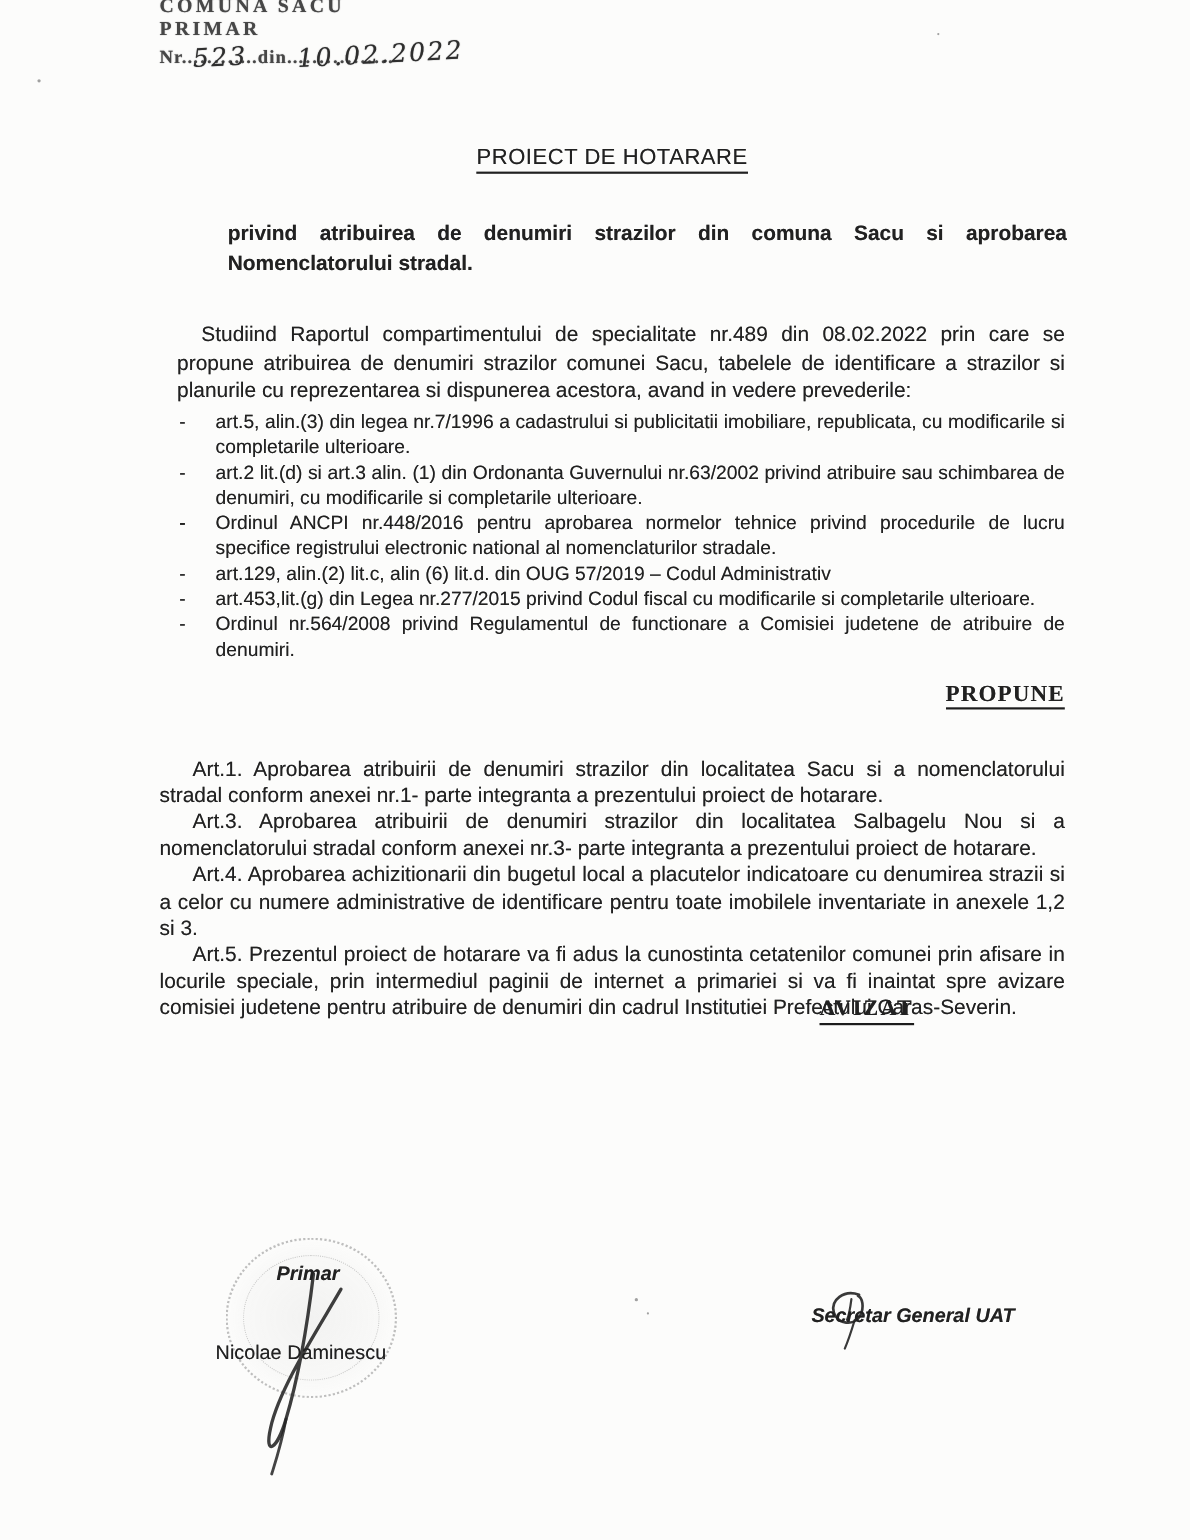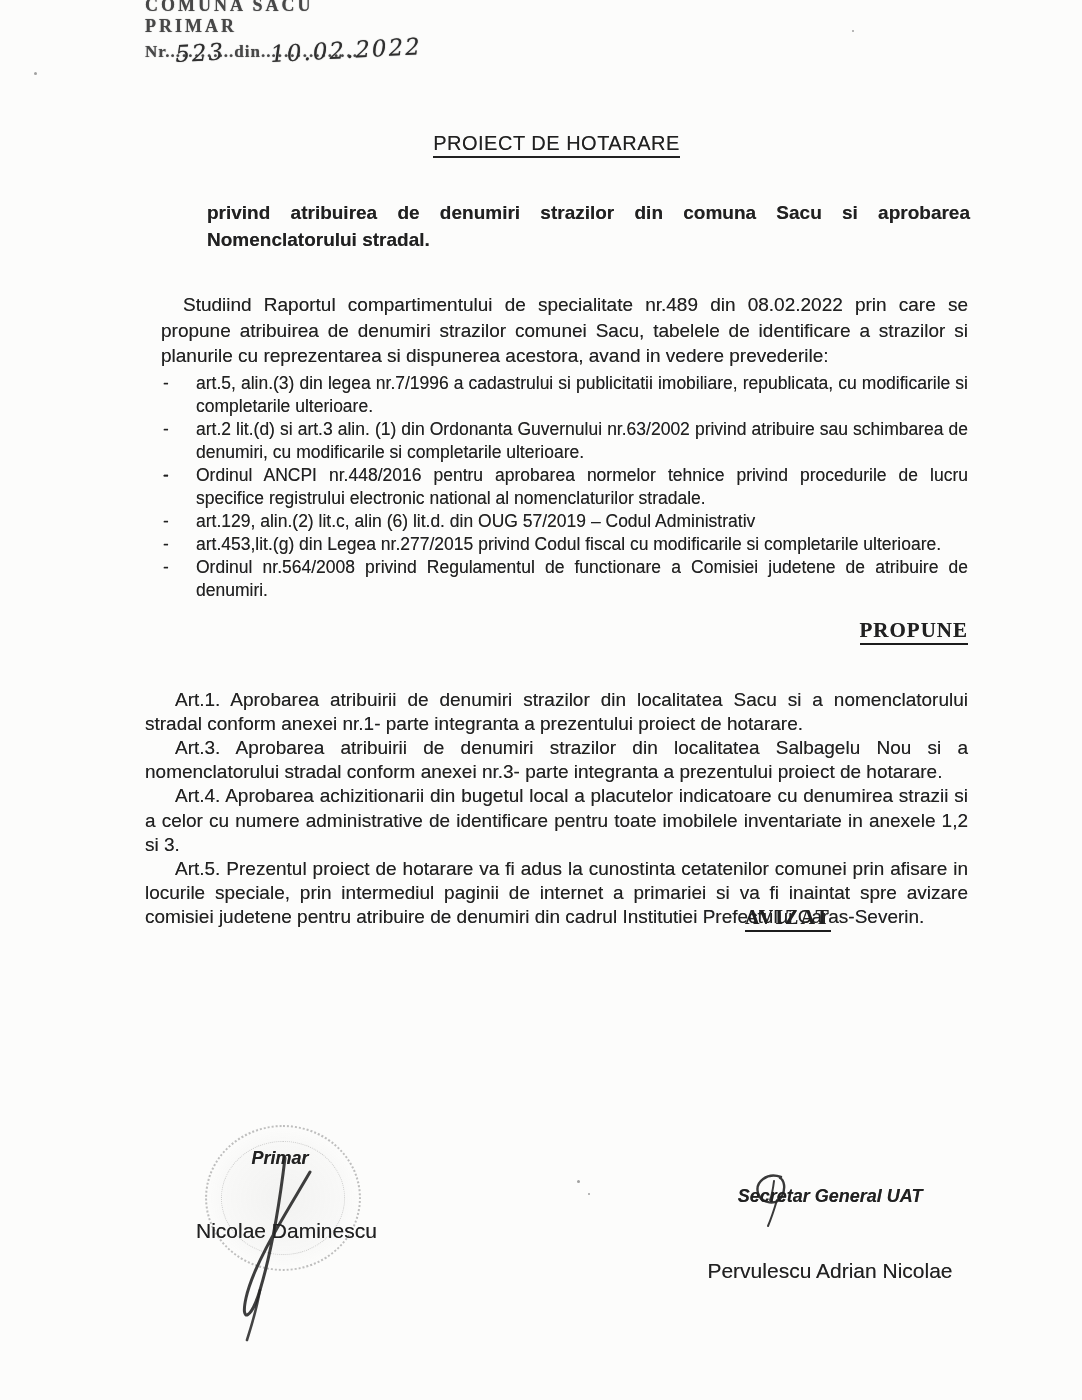--- a/index.html
+++ b/index.html
@@ -47,21 +47,21 @@
   .articles{margin-top:44px;}
   .article{margin:0;font-size:19px;line-height:24.2px;text-align:justify;text-indent:30px;}
 
   .avizat{margin:-26px 0 0 600px;width:fit-content;font-family:"Liberation Serif", serif;font-size:20px;line-height:26px;font-weight:bold;letter-spacing:2px;}
   .avizat span{border-bottom:2.5px solid #1c1c1c;padding-bottom:2px;}
 
   
   .sig-left{position:absolute;left:150px;top:1148px;width:260px;text-align:center;}
   .sig-right{position:absolute;left:680px;top:1150px;width:300px;text-align:center;margin-top:36px;}
   .sig-role{font-size:18px;font-weight:bold;font-style:italic;}
-  .sig-name{font-size:21px;}
+  .sig-name{font-size:18px;}
   .sig-left .sig-name{margin-top:50px;text-align:left;padding-left:46px;}
   .sig-right .sig-name{margin-top:52px;}
 
   .stamp{
     position:absolute;left:205px;top:1125px;width:152px;height:142px;
     border:2px dotted rgba(115,115,115,.45);border-radius:50%;
     filter:blur(.7px);
     background:radial-gradient(ellipse at center, rgba(130,130,130,.08), rgba(130,130,130,.03) 55%, transparent 72%);
   }
   .stamp::after{content:"";position:absolute;inset:14px;border:1px dotted rgba(120,120,120,.35);border-radius:50%;}
@@ -128,21 +128,20 @@
   </div>
 
   <svg class="sig-svg" style="left:747px;top:1170px;" width="48" height="58" viewBox="0 0 48 58">
     <path d="M34,7 C20,2 8,12 11,23 C14,34 30,36 35,26 C39,18 37,10 33,8" fill="none" stroke="#232323" stroke-width="2.4" stroke-linecap="round" opacity="0.9"></path>
     <path d="M27,11 C26,19 25,25 23,30" fill="none" stroke="#232323" stroke-width="2" stroke-linecap="round" opacity="0.9"></path>
     <path d="M30,30 C27,40 24,49 21,56" fill="none" stroke="#232323" stroke-width="2" stroke-linecap="round" opacity="0.9"></path>
   </svg>
 
   <div class="sig-right">
     <div class="sig-role">Secretar General UAT</div>
-    <div class="sig-name">Pervulescu Adrian Nicolae</div>
   </div>
 
   <div class="speck" style="left:34px;top:72px;"></div>
   <div class="speck" style="left:577px;top:1180px;"></div>
   <div class="speck" style="left:588px;top:1193px;width:2px;height:2px;"></div>
   <div class="speck" style="left:852px;top:30px;width:2px;height:2px;"></div>
 
 </div>
 
 </body></html>

